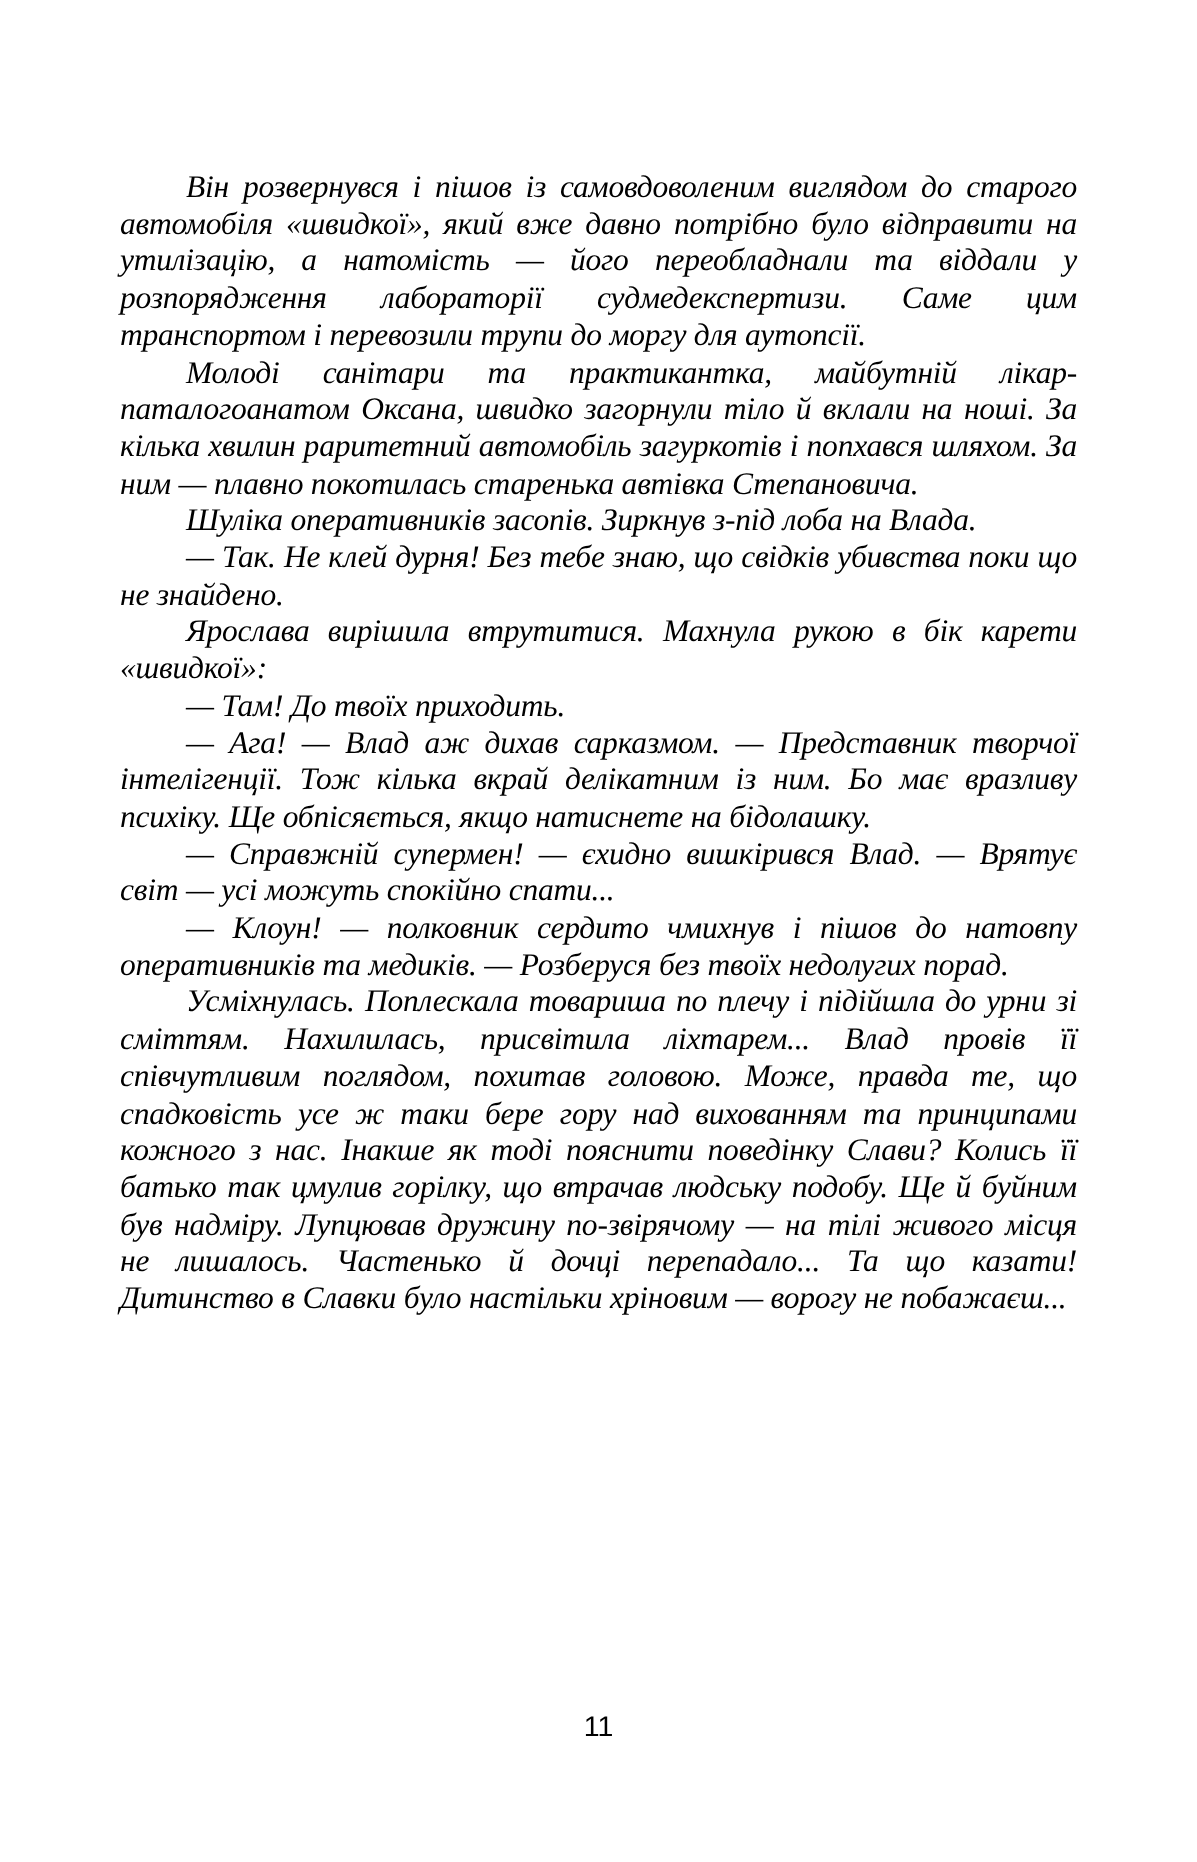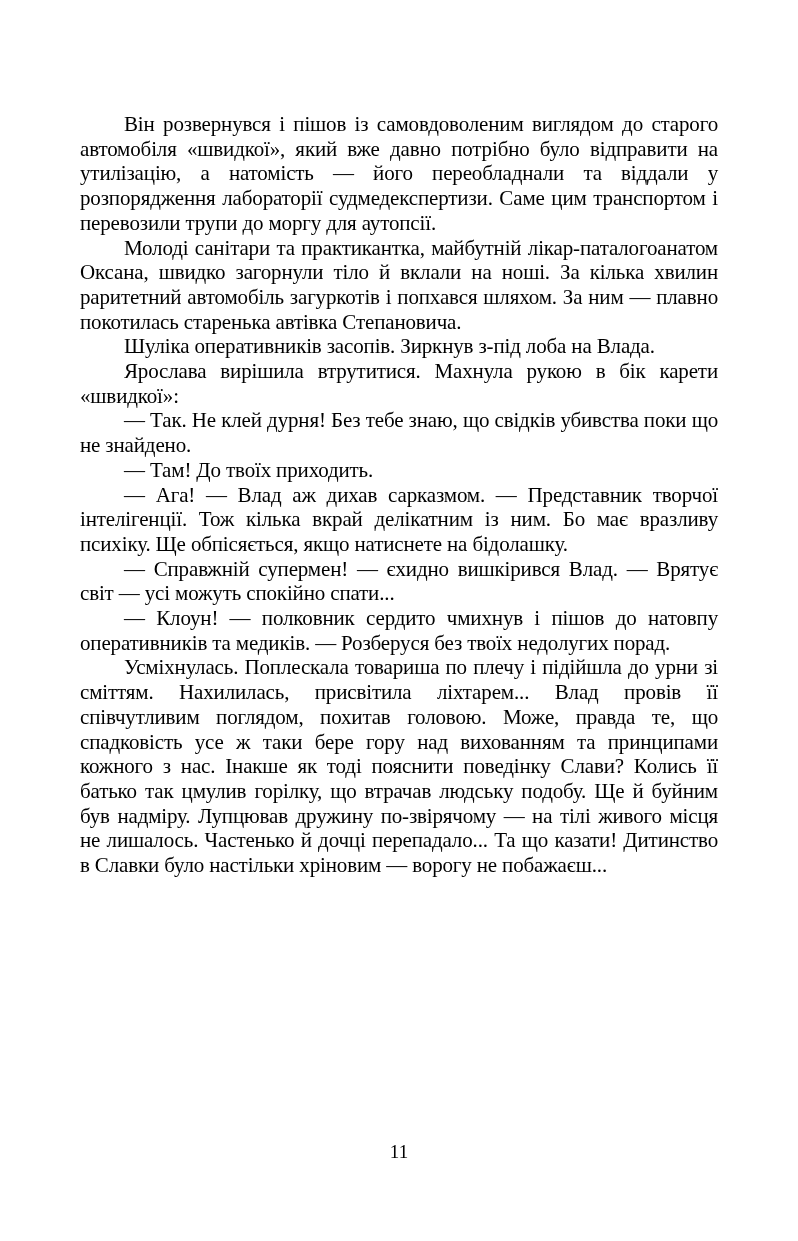--- a/index.html
+++ b/index.html
@@ -28,49 +28,50 @@
     font-size: 21px;
     line-height: 24.7px;
     text-align: justify;
     letter-spacing: -0.15px;
     color: #000000;
   }
   .text-block p {
     margin: 0;
     padding: 0;
     text-indent: 44px;
+    font-style: italic;
   }
   .page-number {
     position: absolute;
     left: 0;
     right: 0;
     top: 1141px;
     text-align: center;
-    font-family: Liberation Serif, serif;
+    font-family: Liberation Sans, sans-serif;
     font-size: 19px;
     color: #000000;
   }
 </style>
 </head>
 <body>
 
 <div class="book-page">
   <div class="text-block">
 
       <p>Він розвернувся і пішов із самовдоволеним виглядом до старого автомобіля «швидкої», який вже давно потрібно було відправити на утилізацію, а натомість — його переобладнали та віддали у розпорядження лабораторії судмедекспертизи. Саме цим транспортом і перевозили трупи до моргу для аутопсії.</p>
 
       <p>Молоді санітари та практикантка, майбутній лікар-паталогоанатом Оксана, швидко загорнули тіло й вклали на ноші. За кілька хвилин раритетний автомобіль загуркотів і попхався шляхом. За ним — плавно покотилась старенька автівка Степановича.</p>
 
       <p>Шуліка оперативників засопів. Зиркнув з-під лоба на Влада.</p>
 
 
 
+      <p>— Так. Не клей дурня! Без тебе знаю, що свідків убивства поки що не знайдено.</p>
+
       <p>Ярослава вирішила втрутитися. Махнула рукою в бік карети «швидкої»:</p>
-
-      <p>— Так. Не клей дурня! Без тебе знаю, що свідків убивства поки що не знайдено.</p>
 
       <p>— Там! До твоїх приходить.</p>
 
       <p>— Ага! — Влад аж дихав сарказмом. — Представник творчої інтелігенції. Тож кілька вкрай делікатним із ним. Бо має вразливу психіку. Ще обпісяється, якщо натиснете на бідолашку.</p>
 
       <p>— Справжній супермен! — єхидно вишкірився Влад. — Врятує світ — усі можуть спокійно спати...</p>
 
       <p>— Клоун! — полковник сердито чмихнув і пішов до натовпу оперативників та медиків. — Розберуся без твоїх недолугих порад.</p>
 
       <p>Усміхнулась. Поплескала товариша по плечу і підійшла до урни зі сміттям. Нахилилась, присвітила ліхтарем... Влад провів її співчутливим поглядом, похитав головою. Може, правда те, що спадковість усе ж таки бере гору над вихованням та принципами кожного з нас. Інакше як тоді пояснити поведінку Слави? Колись її батько так цмулив горілку, що втрачав людську подобу. Ще й буйним був надміру. Лупцював дружину по-звірячому — на тілі живого місця не лишалось. Частенько й дочці перепадало... Та що казати! Дитинство в Славки було настільки хріновим — ворогу не побажаєш...</p>

